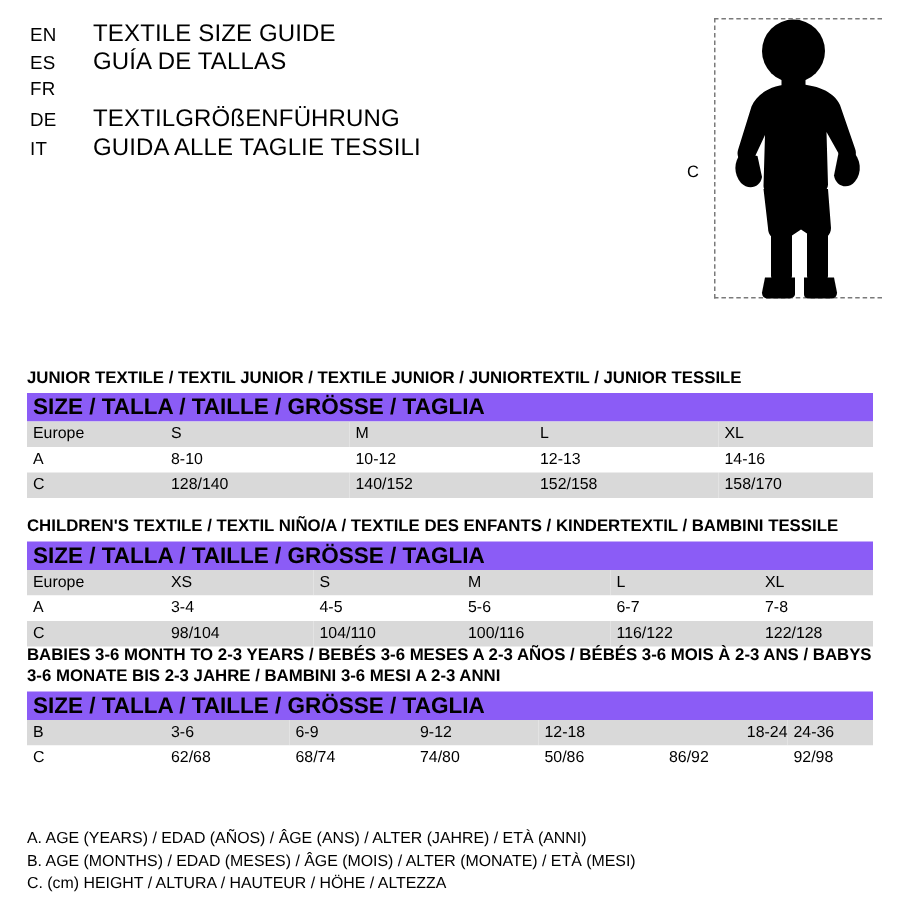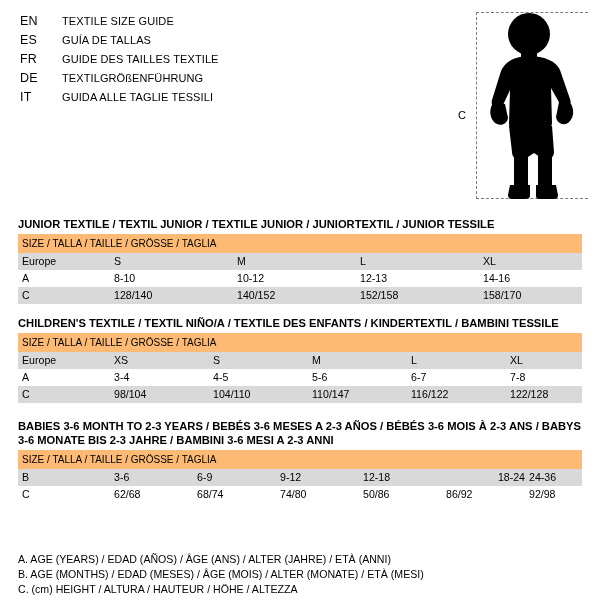--- a/index.html
+++ b/index.html
@@ -33,21 +33,21 @@
     display: flex;
     align-items: baseline;
     height: 19px;
   }
   .lang-code {
     width: 42px;
     font-size: 12.5px;
     letter-spacing: 0.2px;
   }
   .lang-title {
-    font-size: 11px;
+    font-size: 16px;
     letter-spacing: 0.1px;
   }
 
   
   .figure-area {
     position: absolute;
     left: 440px;
     top: 4px;
     width: 150px;
     height: 200px;
@@ -83,42 +83,44 @@
     position: absolute;
     left: 42px;
     top: 8px;
   }
 
   
   .section {
     position: absolute;
     left: 18px;
     width: 564px;
+    margin-top: 28px;
   }
   .section-title {
     font-size: 11.2px;
     font-weight: bold;
     line-height: 14px;
     margin-bottom: 3px;
   }
   table.sizes {
     border-collapse: collapse;
     width: 100%;
     font-size: 10.6px;
   }
   table.sizes td {
     padding: 2px 0 2px 4px;
     line-height: 13px;
     white-space: nowrap;
   }
   tr.head-row td {
-    background: #fdba74;
+    background: #8b5cf6;
     color: #000;
-    font-size: 10px;
+    font-size: 15px;
     padding: 3px 0 3px 4px;
+    font-weight: bold;
   }
   tr.shaded td {
     background: #d9d9d9;
   }
   tr.plain td {
     background: #ffffff;
   }
 
   
   .legend {
@@ -141,21 +143,20 @@
     <div class="lang-row">
       <span class="lang-code">EN</span>
       <span class="lang-title">TEXTILE SIZE GUIDE</span>
     </div>
     <div class="lang-row">
       <span class="lang-code">ES</span>
       <span class="lang-title">GUÍA DE TALLAS</span>
     </div>
     <div class="lang-row">
       <span class="lang-code">FR</span>
-      <span class="lang-title">GUIDE DES TAILLES TEXTILE</span>
     </div>
     <div class="lang-row">
       <span class="lang-code">DE</span>
       <span class="lang-title">TEXTILGRÖßENFÜHRUNG</span>
     </div>
     <div class="lang-row">
       <span class="lang-code">IT</span>
       <span class="lang-title">GUIDA ALLE TAGLIE TESSILI</span>
     </div>
   </div>
@@ -254,29 +255,29 @@
           <td>3-4</td>
           <td>4-5</td>
           <td>5-6</td>
           <td>6-7</td>
           <td>7-8</td>
         </tr>
         <tr class="shaded">
           <td>C</td>
           <td>98/104</td>
           <td>104/110</td>
-          <td>110/147</td>
+          <td>100/116</td>
           <td>116/122</td>
           <td>122/128</td>
         </tr>
       </tbody>
     </table>
   </div>
 
-  <div class="section" style="top:419px;">
+  <div class="section" style="top:402px;">
     <div class="section-title">BABIES 3-6 MONTH TO 2-3 YEARS / BEBÉS 3-6 MESES A 2-3 AÑOS / BÉBÉS 3-6 MOIS À 2-3 ANS / BABYS 3-6 MONATE BIS 2-3 JAHRE / BAMBINI 3-6 MESI A 2-3 ANNI</div>
     <table class="sizes">
       <tbody>
         <tr class="head-row">
           <td colspan="7">SIZE / TALLA / TAILLE / GRÖSSE / TAGLIA</td>
         </tr>
         <tr class="shaded">
           <td style="width:88px;">B</td>
           <td style="width:79px;">3-6</td>
           <td style="width:79px;">6-9</td>

